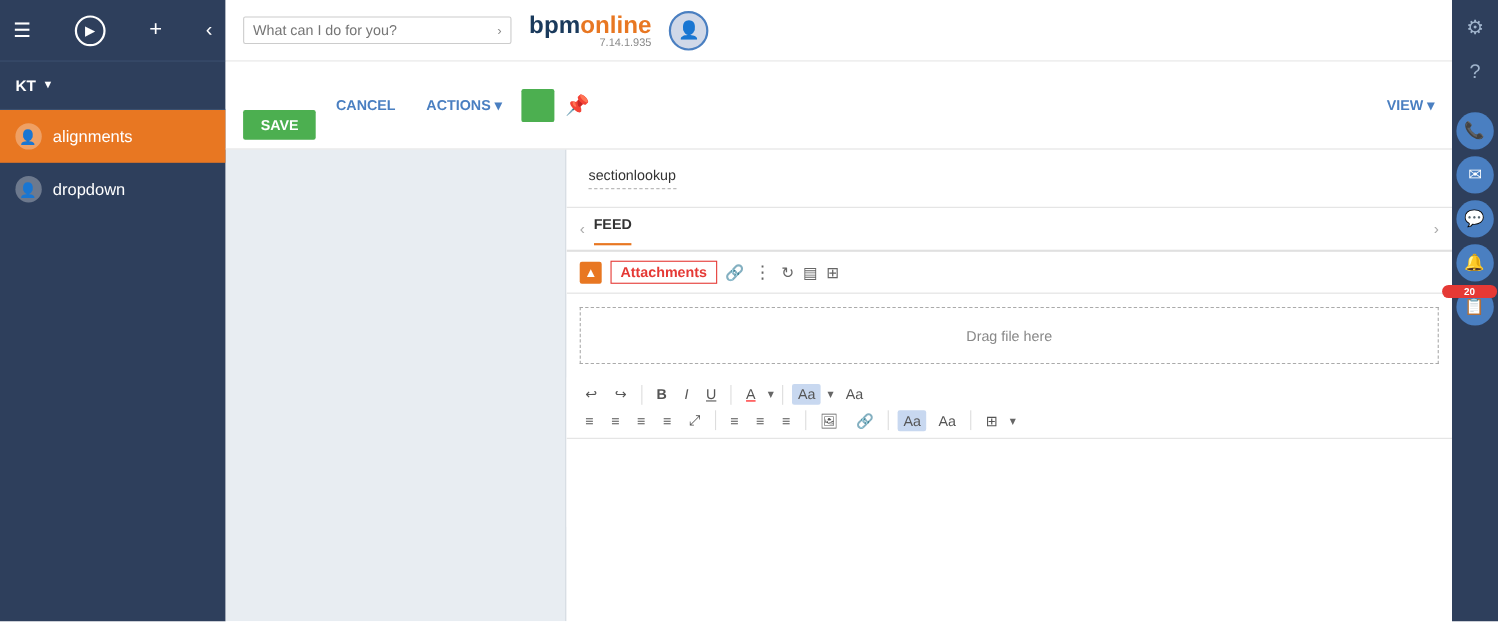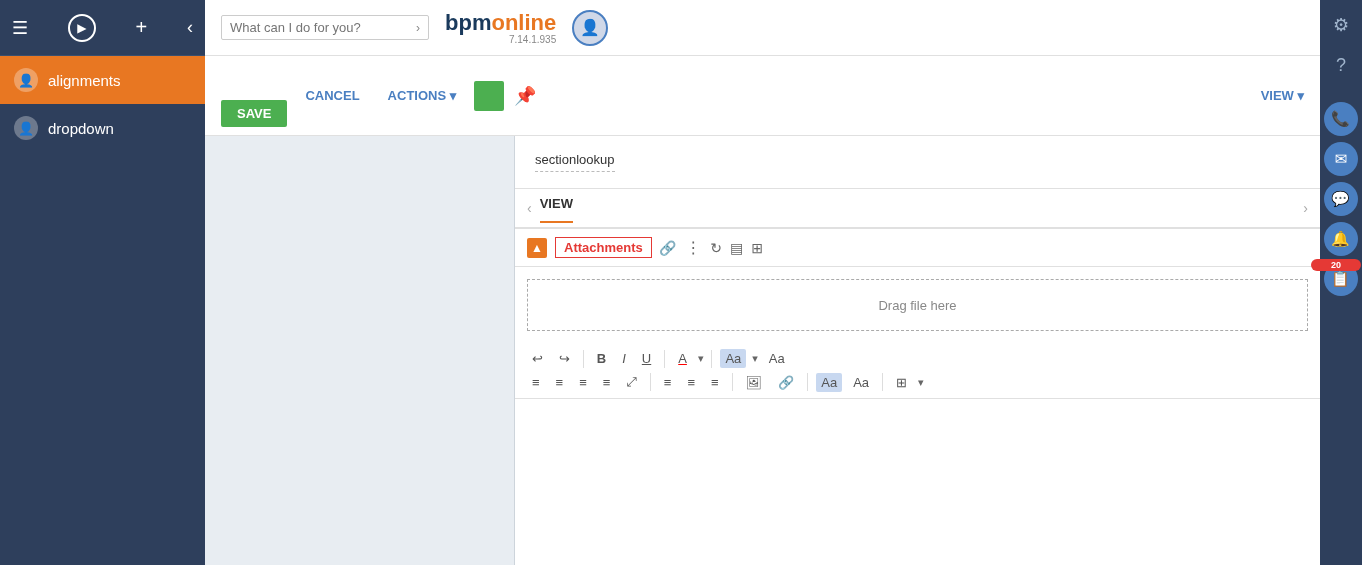--- a/index.html
+++ b/index.html
@@ -142,21 +142,21 @@
       display: flex;
       align-items: center;
       gap: 16px;
     }
     .search-box {
       display: flex;
       align-items: center;
       border: 1px solid #ccc;
       border-radius: 2px;
       padding: 4px 8px;
-      width: 208px;
+      width: 244px;
       background: #fff;
     }
     .search-box input {
       border: none; outline: none;
       font-size: 13px; color: #888;
       flex: 1;
       background: transparent;
     }
     .search-box .search-arrow { color: #888; font-size: 12px; cursor: pointer; }
     .bpm-logo {
@@ -402,20 +402,24 @@
 </head>
 <body>
 
 <div class="sidebar">
   <div class="sidebar-header">
     <span class="sidebar-hamburger">☰</span>
     <div class="sidebar-play">▶</div>
     <span class="sidebar-plus">+</span>
     <span class="sidebar-close">‹</span>
   </div>
+  <div class="sidebar-kt">
+    <span>KT</span>
+    <span class="arrow">▼</span>
+  </div>
   <div class="sidebar-item active">
     <div class="item-icon">👤</div>
     <span class="item-label">alignments</span>
   </div>
   <div class="sidebar-item">
     <div class="item-icon">👤</div>
     <span class="item-label">dropdown</span>
   </div>
 </div>
 
@@ -451,21 +455,21 @@
     <div class="left-panel"></div>
     <div class="right-panel">
       
       <div class="section-lookup-area">
         <span class="lookup-value">sectionlookup</span>
       </div>
 
       
       <div class="feed-tab-bar">
         <span class="feed-tab-arrow">‹</span>
-        <span class="feed-tab-label">VIEW</span>
+        <span class="feed-tab-label">FEED</span>
         <span class="feed-tab-right-arrow">›</span>
       </div>
 
       
       <div class="attachments-bar">
         <div class="attach-toggle">▲</div>
         <span class="attach-label">Attachments</span>
         <span class="attach-icon">🔗</span>
         <span class="attach-dots">⋮</span>
         <span class="attach-refresh">↻</span>

